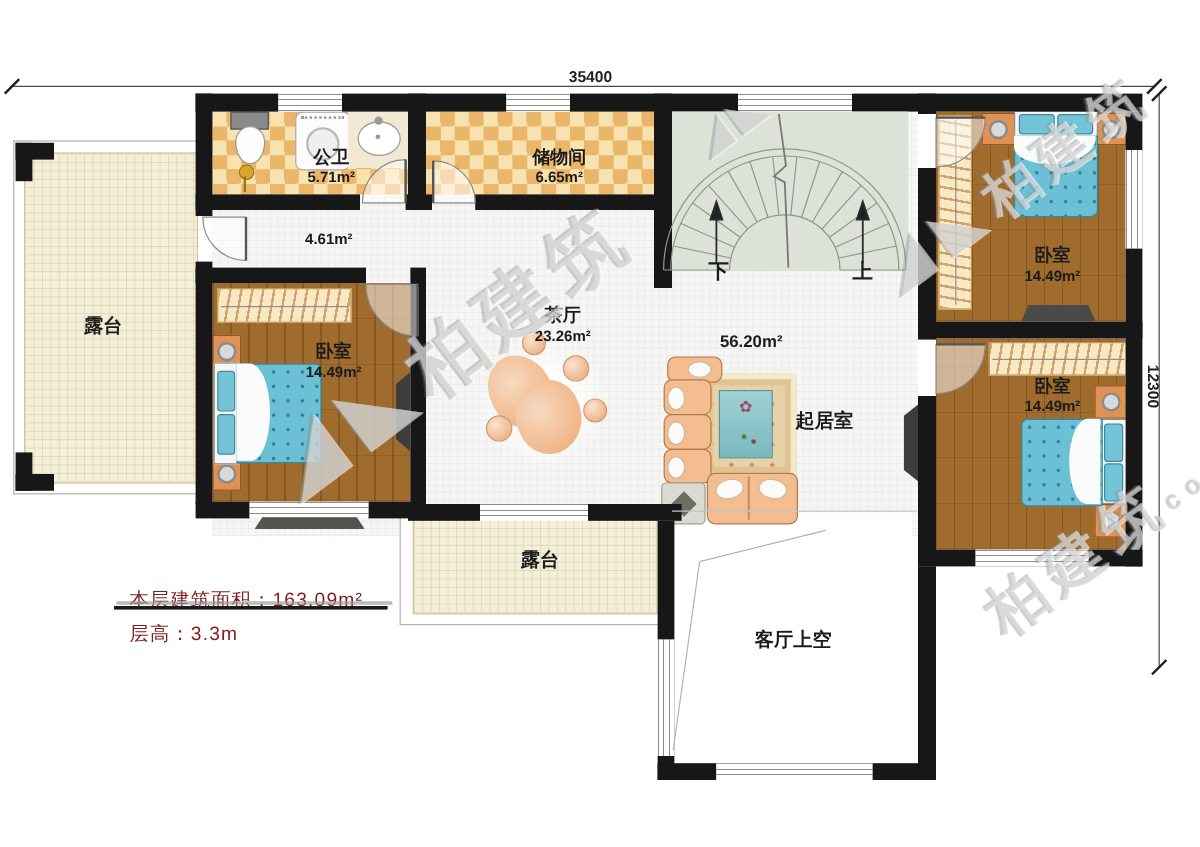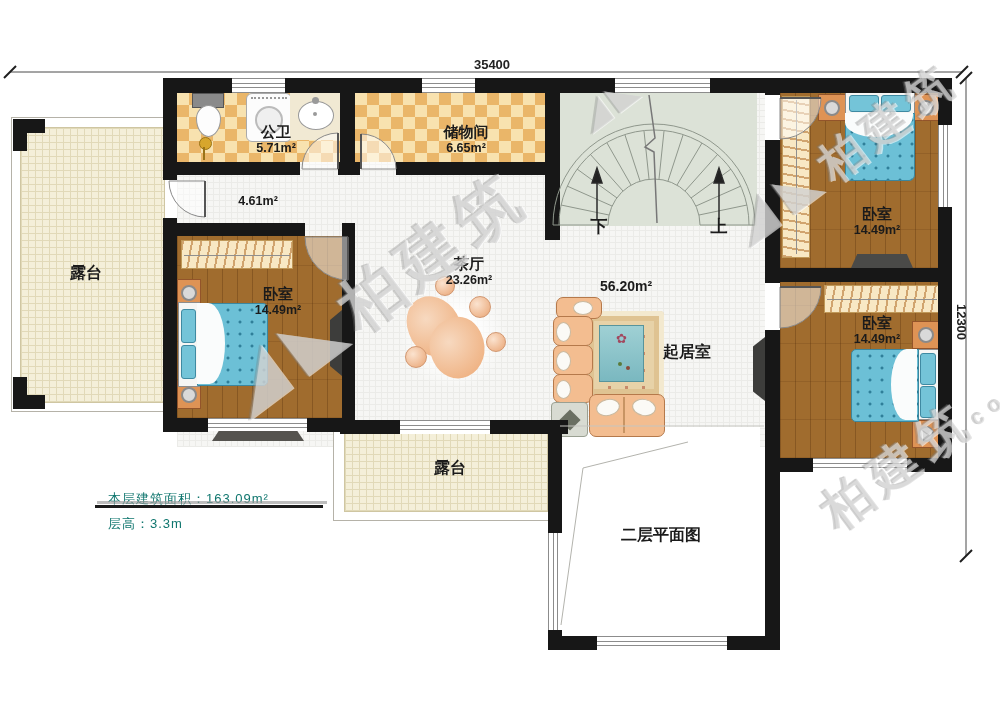--- a/index.html
+++ b/index.html
@@ -45,21 +45,21 @@
   .tv{position:absolute;z-index:5;background:#3d3d3b;}
   .sofa-seg{position:absolute;z-index:4;background:#f3bd90;border:1.2px solid #b5794b;border-radius:7px;}
   .pillow-w{position:absolute;z-index:5;background:#fbfaf6;border:1px solid #c9b99f;border-radius:50%;}
   .ball{position:absolute;z-index:5;border-radius:50%;
         background:radial-gradient(circle at 35% 35%,#fbe3cf,#e9a473);border:1px solid #d29770;}
   .blob{position:absolute;z-index:4;background:radial-gradient(circle at 40% 35%,#f7d9c0,#eda873);}
   .wm{position:absolute;z-index:30;pointer-events:none;white-space:nowrap;font-weight:700;
       color:rgba(185,185,185,.38);letter-spacing:8px;
       text-shadow:1px 1px 0 rgba(255,255,255,.6),-1px -1px 0 rgba(120,120,120,.3);}
   .title-line{font-size:30px;color:#2a2a2a;letter-spacing:3px;}
-  .info-line{font-size:13px;color:#0f766e;letter-spacing:1px;}
+  .info-line{font-size:16px;color:#7f1d1d;letter-spacing:1px;}
 </style>
 </head>
 <body>
 
 <div id="plan">
 
   <div class="tile-white" style="left:177px;top:92px;width:588px;height:355px"></div>
 
   <div class="abs" style="left:11px;top:117px;width:157px;height:293px;border:1px solid #b5b2a8;border-right:none;z-index:1;"></div>
   <div class="tile-cream" style="left:20px;top:127px;width:143px;height:274px"></div>
@@ -295,40 +295,40 @@
   <div class="lbl" style="left:86px;top:273px"><span class="lbl-big">露台</span></div>
   <div class="lbl" style="left:450px;top:468px"><span class="lbl-big">露台</span></div>
   <div class="lbl" style="left:276px;top:139px">
       <div class="nm">公卫</div>
       <div class="ar">5.71m²</div>
     </div>
   <div class="lbl" style="left:466px;top:139px">
       <div class="nm">储物间</div>
       <div class="ar">6.65m²</div>
     </div>
-  <div class="lbl" style="left:258px;top:200px"><span class="ar">4.61m²</span></div>
+  <div class="lbl" style="left:274px;top:200px"><span class="ar">4.61m²</span></div>
   <div class="lbl" style="left:469px;top:271px">
       <div class="nm">茶厅</div>
       <div class="ar">23.26m²</div>
     </div>
   <div class="lbl" style="left:626px;top:286px"><span class="ar" style="font-size:14px">56.20m²</span></div>
   <div class="lbl" style="left:687px;top:352px"><span class="lbl-big">起居室</span></div>
   <div class="lbl" style="left:278px;top:301px">
       <div class="nm">卧室</div>
       <div class="ar">14.49m²</div>
     </div>
   <div class="lbl" style="left:877px;top:221px">
       <div class="nm">卧室</div>
       <div class="ar">14.49m²</div>
     </div>
   <div class="lbl" style="left:877px;top:330px">
       <div class="nm">卧室</div>
       <div class="ar">14.49m²</div>
     </div>
-  <div class="lbl" style="left:661px;top:535px"><span class="lbl-big">二层平面图</span></div>
+  <div class="lbl" style="left:661px;top:535px"><span class="lbl-big">客厅上空</span></div>
   <div class="lbl" style="left:599px;top:227px"><span style="font-size:17px">下</span></div>
   <div class="lbl" style="left:719px;top:227px"><span style="font-size:17px">上</span></div>
 
   <div class="dimlbl" style="left:492px;top:64px">35400</div>
   <div class="dimlbl" style="left:961px;top:322px;transform:translate(-50%,-50%) rotate(90deg);">12300</div>
 
   <div class="abs" style="left:96px;top:468px;z-index:20;">
     <div class="abs" style="left:1px;top:33px;width:230px;height:3px;background:#9a9a9a;opacity:.65;"></div>
     <div class="abs" style="left:-1px;top:37px;width:228px;height:3px;background:#1a1a1a;"></div>
     <div class="info-line" style="margin:22px 0 0 12px;">本层建筑面积：163.09m²</div>

